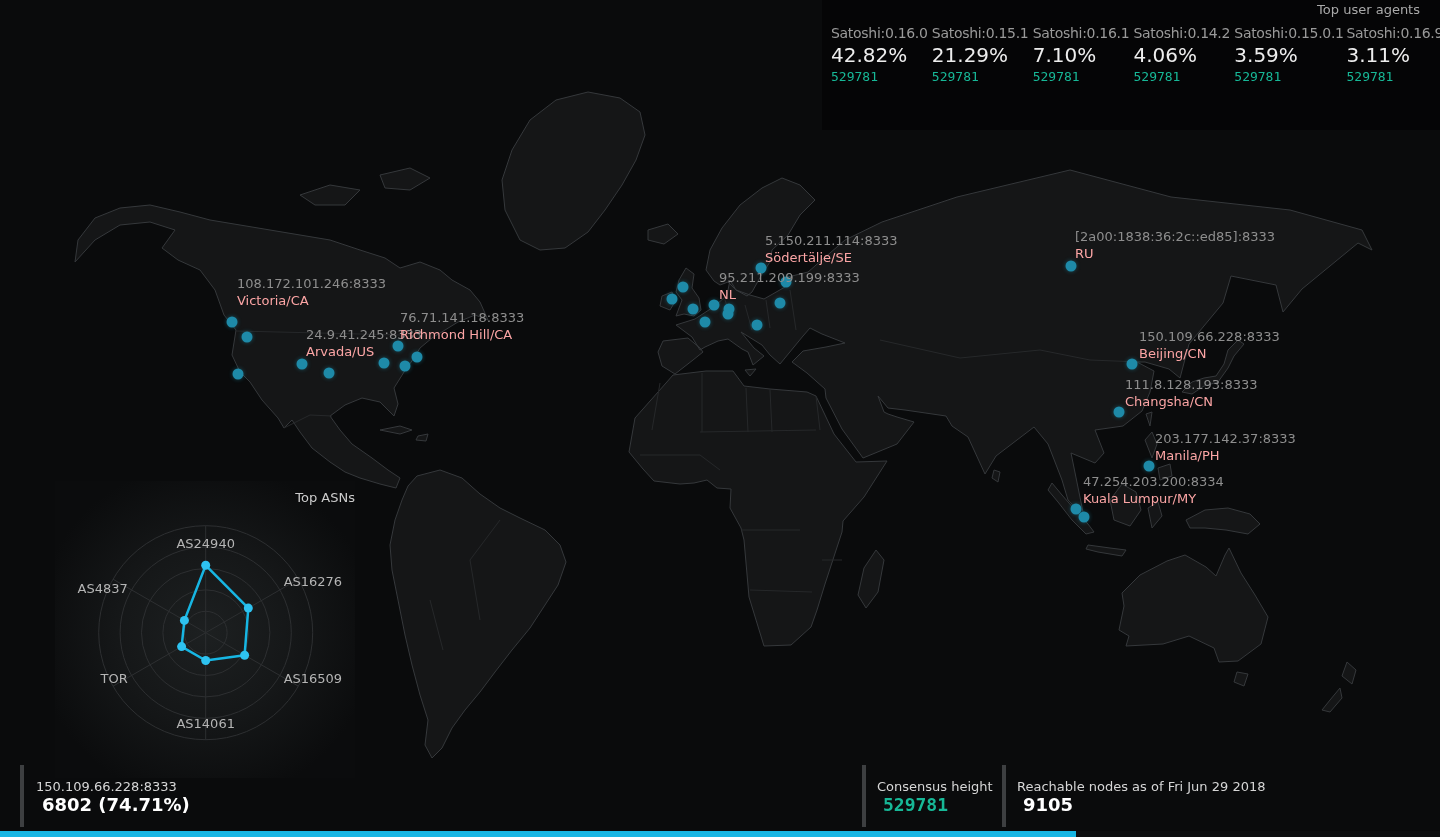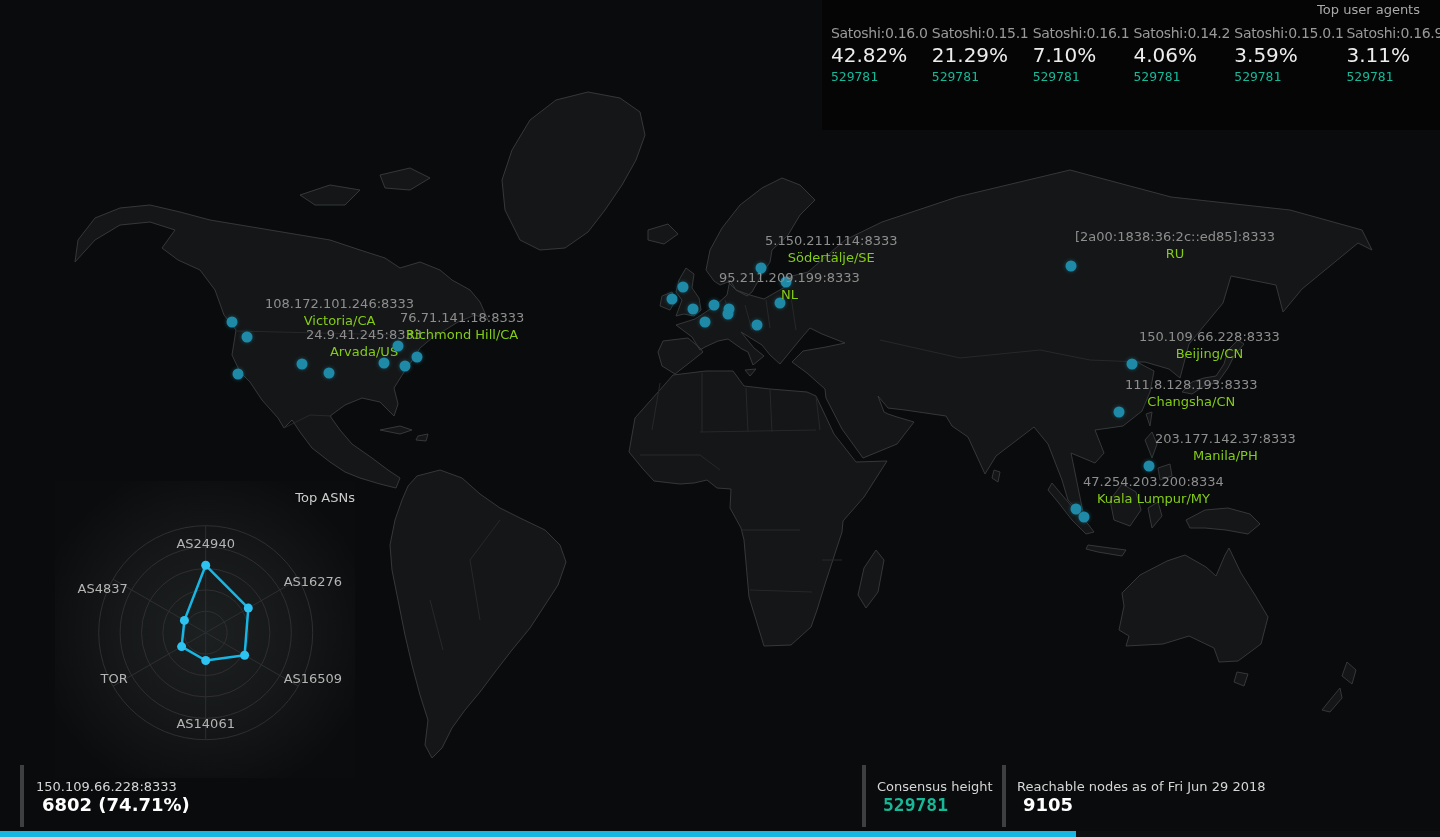--- a/index.html
+++ b/index.html
@@ -9,21 +9,21 @@
   
   #world-map{position:absolute;left:0;top:0;width:1440px;height:837px;}
   .land{fill:#151617;stroke:#35383b;stroke-width:1;stroke-linejoin:round;}
   .borders{fill:none;stroke:#26282a;stroke-width:1;}
   
   .node-dot{position:absolute;width:11px;height:11px;border-radius:50%;
             background:var(--dot,#1e8aa8);transform:translate(-50%,-50%);
             box-shadow:0 0 4px rgba(30,150,180,.45);}
   .node-label{position:absolute;font-size:13px;line-height:16.5px;color:#8e8e8e;
               white-space:nowrap;}
-  .node-label .loc{color:#84cc16;text-align:center;}
+  .node-label .loc{color:#fca5a5;}
   
   #brand{position:absolute;left:0;top:0;width:565px;height:78px;background:#050506;}
   #brand .logo{margin:10px 0 0 17px;font-size:31px;letter-spacing:2px;color:#ffffff;
                font-weight:400;}
   #brand .tagline{margin:2px 0 0 18px;font-size:13.5px;font-weight:bold;color:#ececec;}
   
   #ua-panel{position:absolute;left:822px;top:0;width:618px;height:130px;background:#050506;}
   #ua-title{text-align:right;padding:2px 20px 0 0;font-size:13px;color:#a9a9a9;}
   #ua-items{display:flex;flex-direction:row;gap:15px;padding:8px 0 0 9px;}
   .ua-item{min-width:78px;}
@@ -110,21 +110,21 @@
       <div class="node-dot" style="left: 683px; top: 287px;"></div>
       <div class="node-dot" style="left: 693px; top: 309px;"></div>
       <div class="node-dot" style="left: 714px; top: 305px;"></div>
       <div class="node-dot" style="left: 729px; top: 309px;"></div>
       <div class="node-dot" style="left: 705px; top: 322px;"></div>
       <div class="node-dot" style="left: 757px; top: 325px;"></div>
       <div class="node-dot" style="left: 786px; top: 282px;"></div>
       <div class="node-dot" style="left: 780px; top: 303px;"></div>
       <div class="node-dot" style="left: 1084px; top: 517px;"></div>
       <div class="node-dot" style="left: 232px; top: 322px;"></div>
-      <div class="node-label" style="left: 237px; top: 296px; margin-left: 28px;">
+      <div class="node-label" style="left: 237px; top: 276px;">
         <div>108.172.101.246:8333</div>
         <div class="loc">Victoria/CA</div>
       </div>
       <div class="node-dot" style="left: 302px; top: 364px;"></div>
       <div class="node-label" style="left: 306px; top: 327px;">
         <div>24.9.41.245:8333</div>
         <div class="loc">Arvada/US</div>
       </div>
       <div class="node-dot" style="left: 398px; top: 346px;"></div>
       <div class="node-label" style="left: 400px; top: 310px;">

